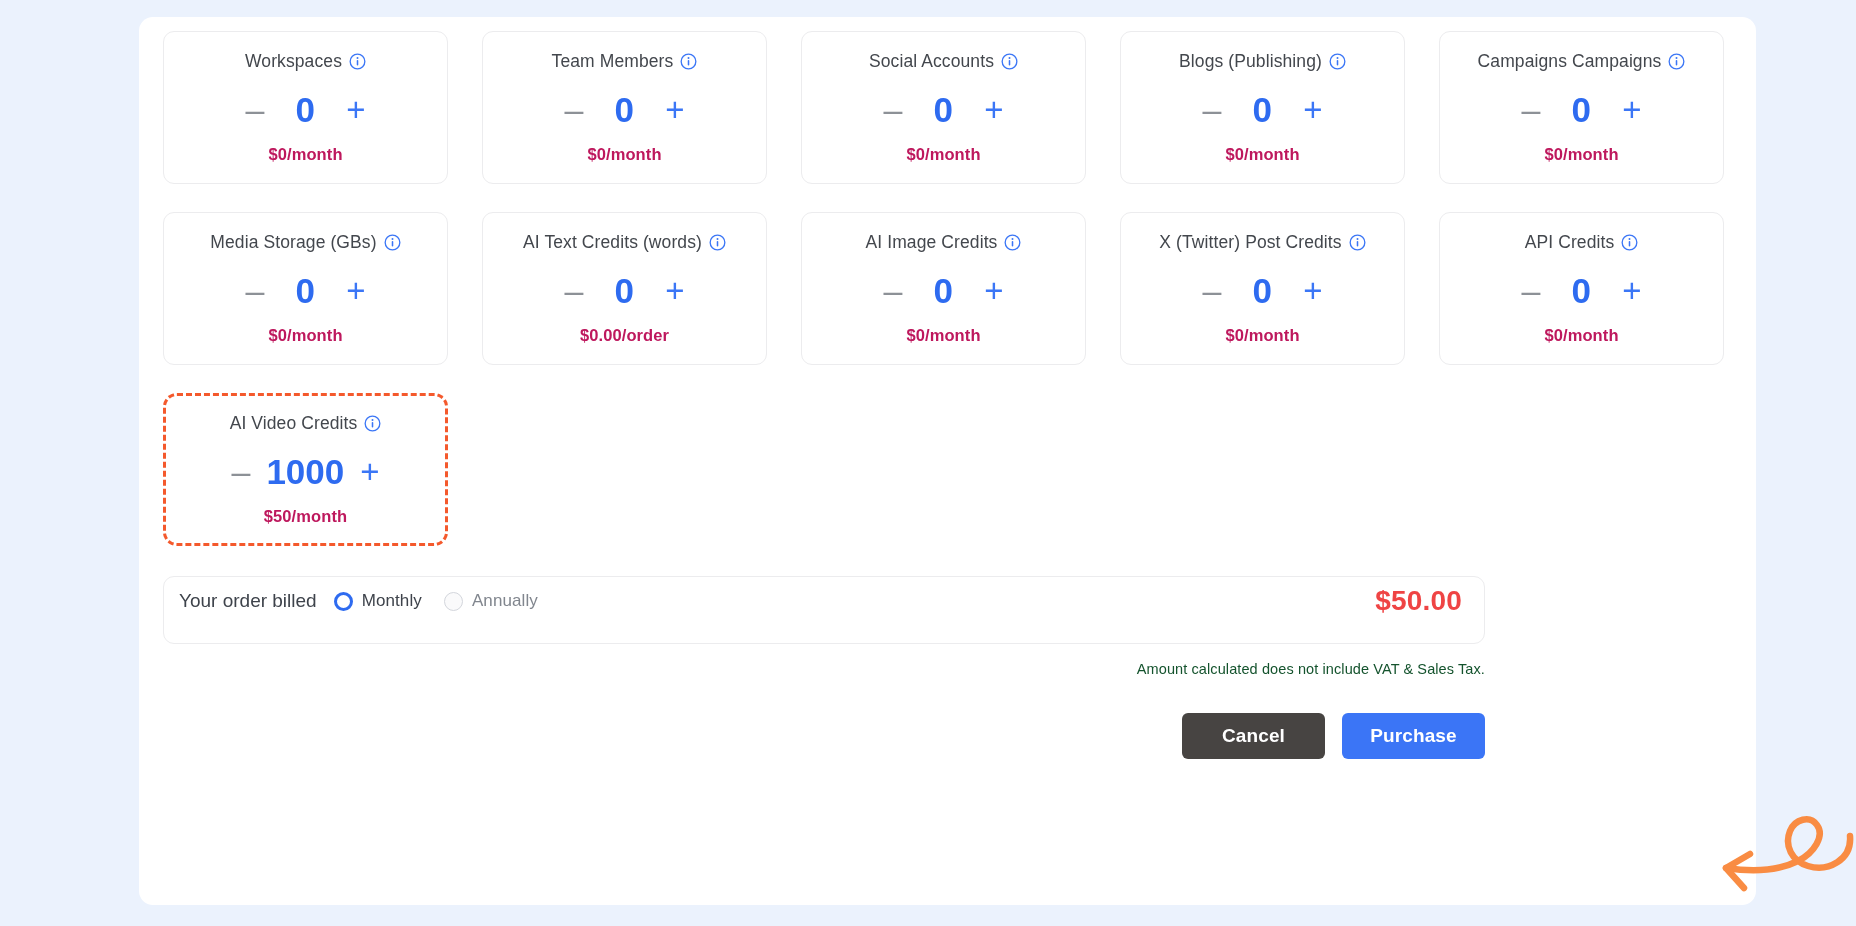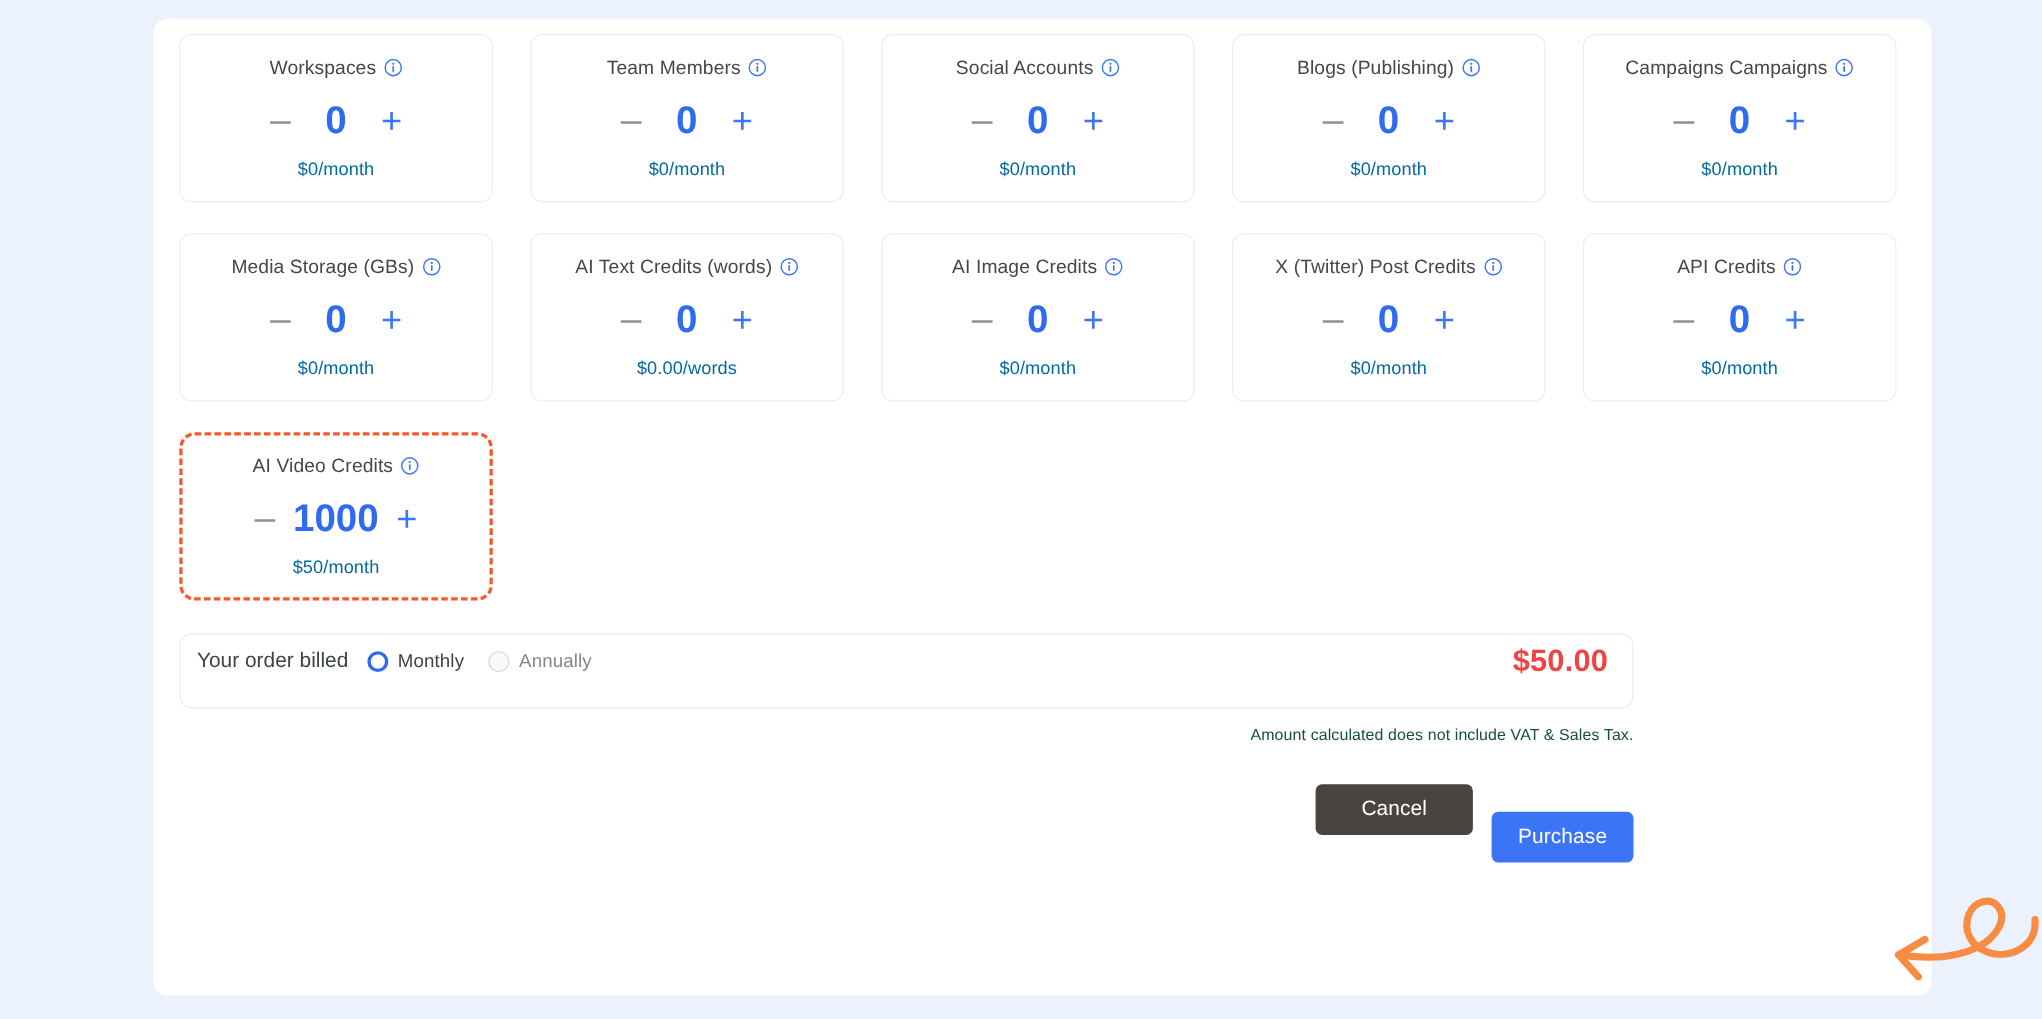--- a/index.html
+++ b/index.html
@@ -104,22 +104,22 @@
     min-width: 34px;
     text-align: center;
     line-height: 1;
   }
   .highlighted .stepper { gap: 14px; }
   .highlighted .stepper .value { min-width: 0; }
 
   .card-price {
     margin-top: 13px;
     font-size: 16.5px;
-    font-weight: 400;
-    color: #0369a1;
+    font-weight: 700;
+    color: #be185d;
     letter-spacing: 0.1px;
   }
 
   
   .billing-bar {
     margin-top: 30px;
     width: 1322px;
     height: 68px;
     border: 1px solid #ececee;
     border-radius: 11px;
@@ -178,34 +178,33 @@
     width: 1322px;
     display: flex;
     justify-content: flex-end;
     gap: 17px;
     margin-top: 36px;
   }
   .btn {
     border: none;
     border-radius: 6px;
     font-size: 19px;
-    font-weight: 400;
+    font-weight: 700;
     color: #ffffff;
     cursor: pointer;
     font-family: "Liberation Sans", sans-serif;
     letter-spacing: 0.1px;
   }
   .btn-cancel {
     width: 143px; height: 46px;
     background: #474442;
   }
   .btn-purchase {
-    width: 129px; height: 46px;
+    width: 143px; height: 46px;
     background: #3b75f6;
-    margin-top: 25px;
   }
 
   
   .annotation-arrow {
     position: absolute;
     left: 1700px;
     top: 798px;
     width: 156px;
     height: 104px;
     pointer-events: none;
@@ -324,21 +323,21 @@
                 <circle cx="8" cy="8" r="6.9" fill="none" stroke="#3b76f6" stroke-width="1.25"></circle>
                 <circle cx="8" cy="4.7" r="0.95" fill="#3b76f6"></circle>
                 <rect x="7.28" y="6.6" width="1.45" height="5.1" rx="0.7" fill="#3b76f6"></rect>
               </svg>
             </div>
             <div class="stepper">
               <span class="btn-minus">–</span>
               <span class="value">0</span>
               <span class="btn-plus">+</span>
             </div>
-            <div class="card-price">$0.00/words</div>
+            <div class="card-price">$0.00/order</div>
           </div>
           <div class="addon-card">
             <div class="card-title-row">
               <span class="card-title">AI Image Credits</span>
               <svg viewBox="0 0 16 16" class="info-icon">
                 <circle cx="8" cy="8" r="6.9" fill="none" stroke="#3b76f6" stroke-width="1.25"></circle>
                 <circle cx="8" cy="4.7" r="0.95" fill="#3b76f6"></circle>
                 <rect x="7.28" y="6.6" width="1.45" height="5.1" rx="0.7" fill="#3b76f6"></rect>
               </svg>
             </div>

